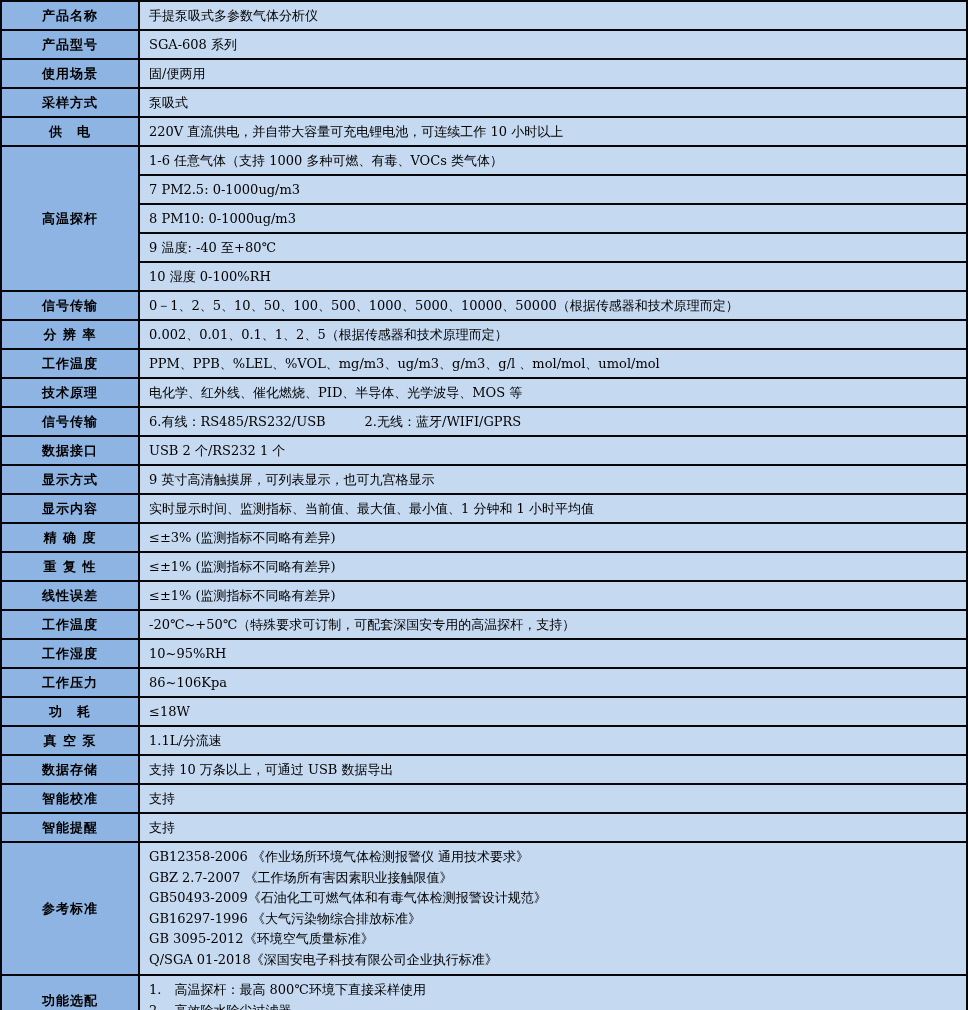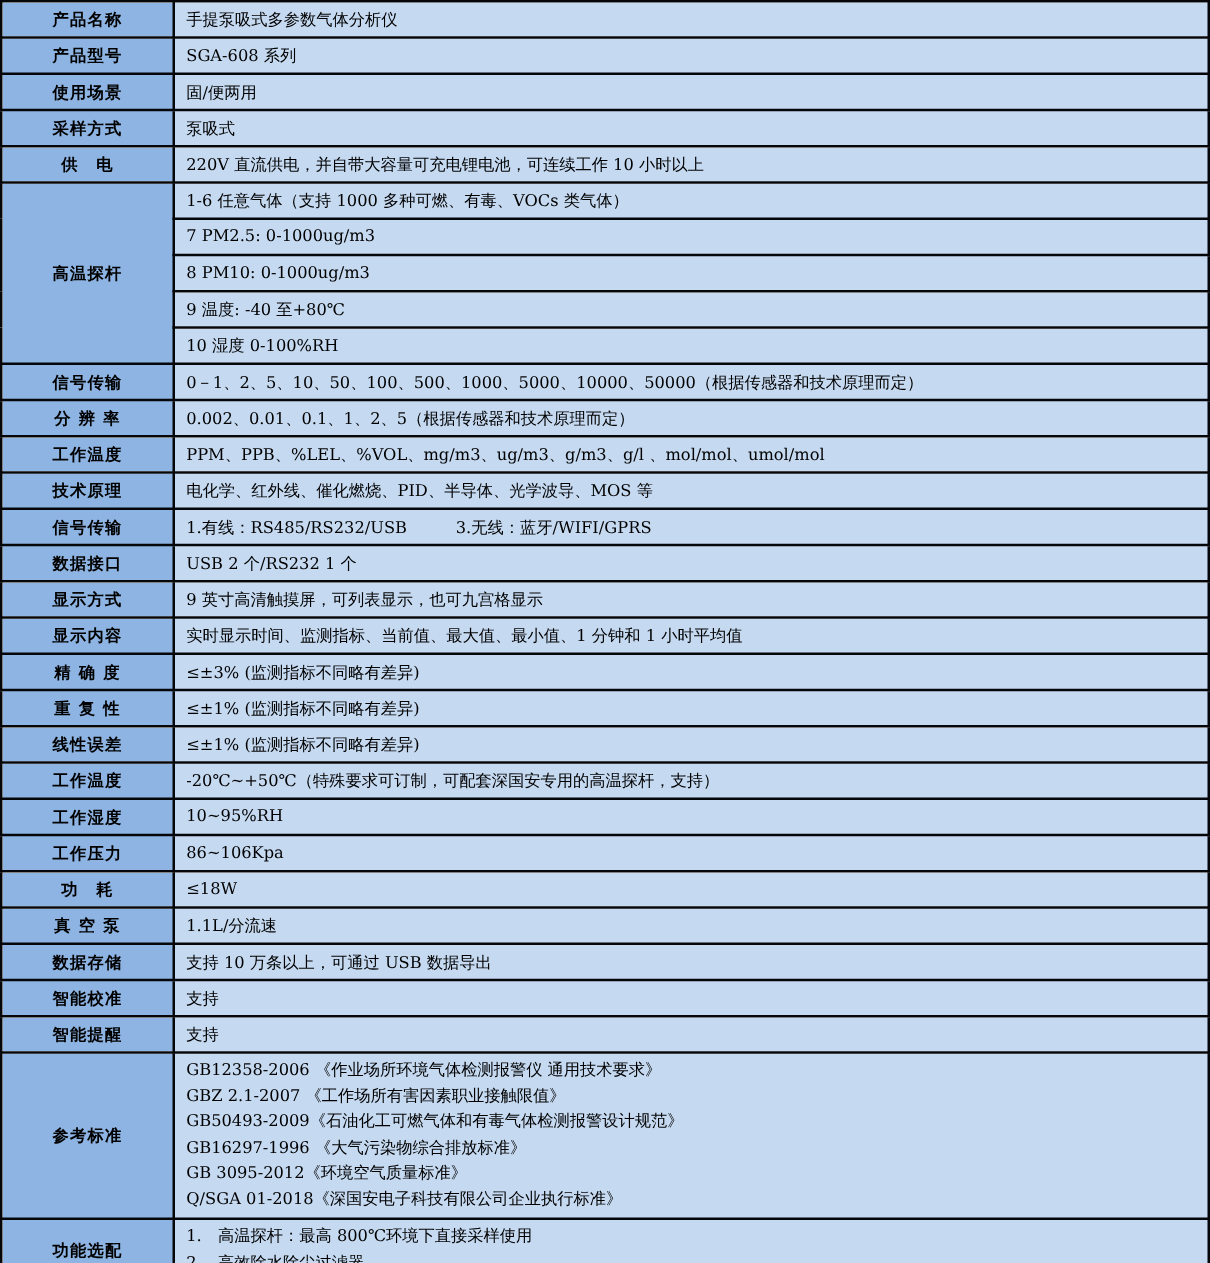--- a/index.html
+++ b/index.html
@@ -102,21 +102,21 @@
     <tr class="h">
       <th>工作温度</th>
       <td>PPM、PPB、%LEL、%VOL、mg/m3、ug/m3、g/m3、g/l 、mol/mol、umol/mol</td>
     </tr>
     <tr class="h">
       <th>技术原理</th>
       <td>电化学、红外线、催化燃烧、PID、半导体、光学波导、MOS 等</td>
     </tr>
     <tr class="h">
       <th>信号传输</th>
-      <td>1.有线：RS485/RS232/USB　　　3.无线：蓝牙/WIFI/GPRS</td>
+      <td>6.有线：RS485/RS232/USB　　　2.无线：蓝牙/WIFI/GPRS</td>
     </tr>
     <tr class="h">
       <th>数据接口</th>
       <td>USB 2 个/RS232 1 个</td>
     </tr>
     <tr class="h">
       <th>显示方式</th>
       <td>9 英寸高清触摸屏，可列表显示，也可九宫格显示</td>
     </tr>
     <tr class="h">
@@ -165,21 +165,21 @@
     </tr>
     <tr class="h">
       <th>智能提醒</th>
       <td>支持</td>
     </tr>
 
     <tr>
       <th>参考标准</th>
       <td class="multi">
         <div class="line">GB12358-2006 《作业场所环境气体检测报警仪 通用技术要求》</div>
-        <div class="line">GBZ 2.1-2007 《工作场所有害因素职业接触限值》</div>
+        <div class="line">GBZ 2.7-2007 《工作场所有害因素职业接触限值》</div>
         <div class="line">GB50493-2009《石油化工可燃气体和有毒气体检测报警设计规范》</div>
         <div class="line">GB16297-1996 《大气污染物综合排放标准》</div>
         <div class="line">GB 3095-2012《环境空气质量标准》</div>
         <div class="line">Q/SGA 01-2018《深国安电子科技有限公司企业执行标准》</div>
       </td>
     </tr>
 
     <tr>
       <th>功能选配</th>
       <td class="multi">

